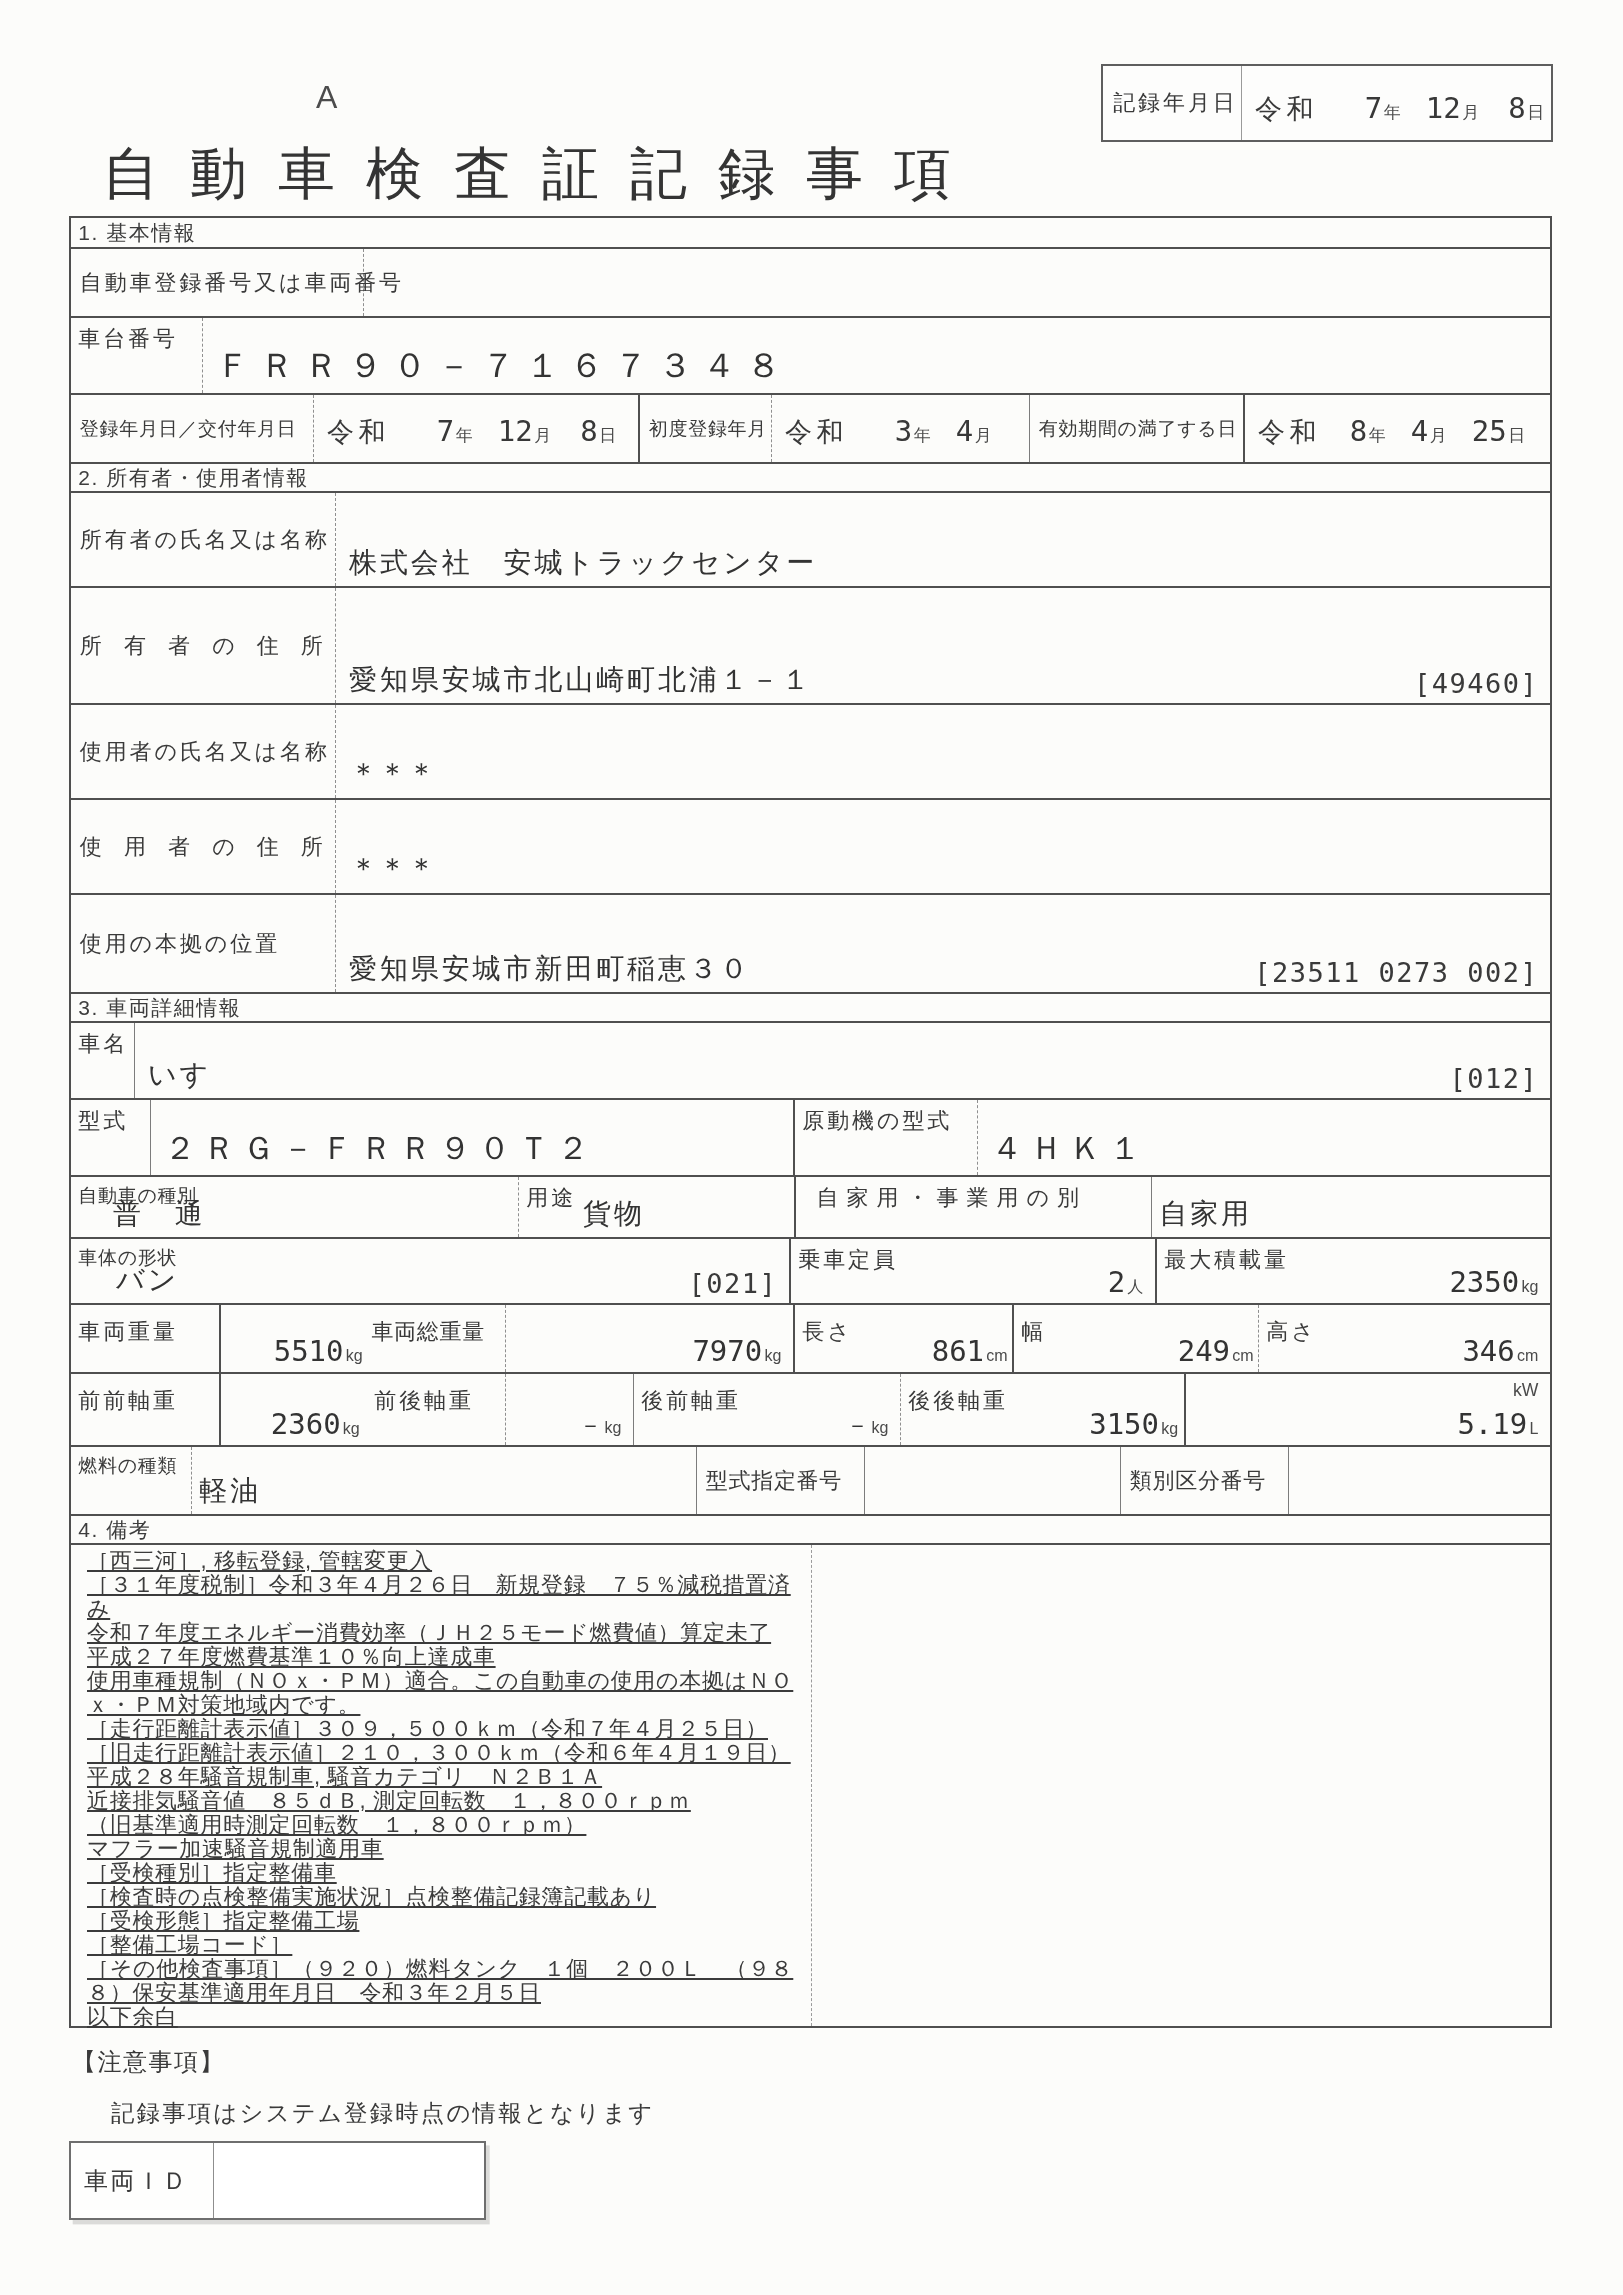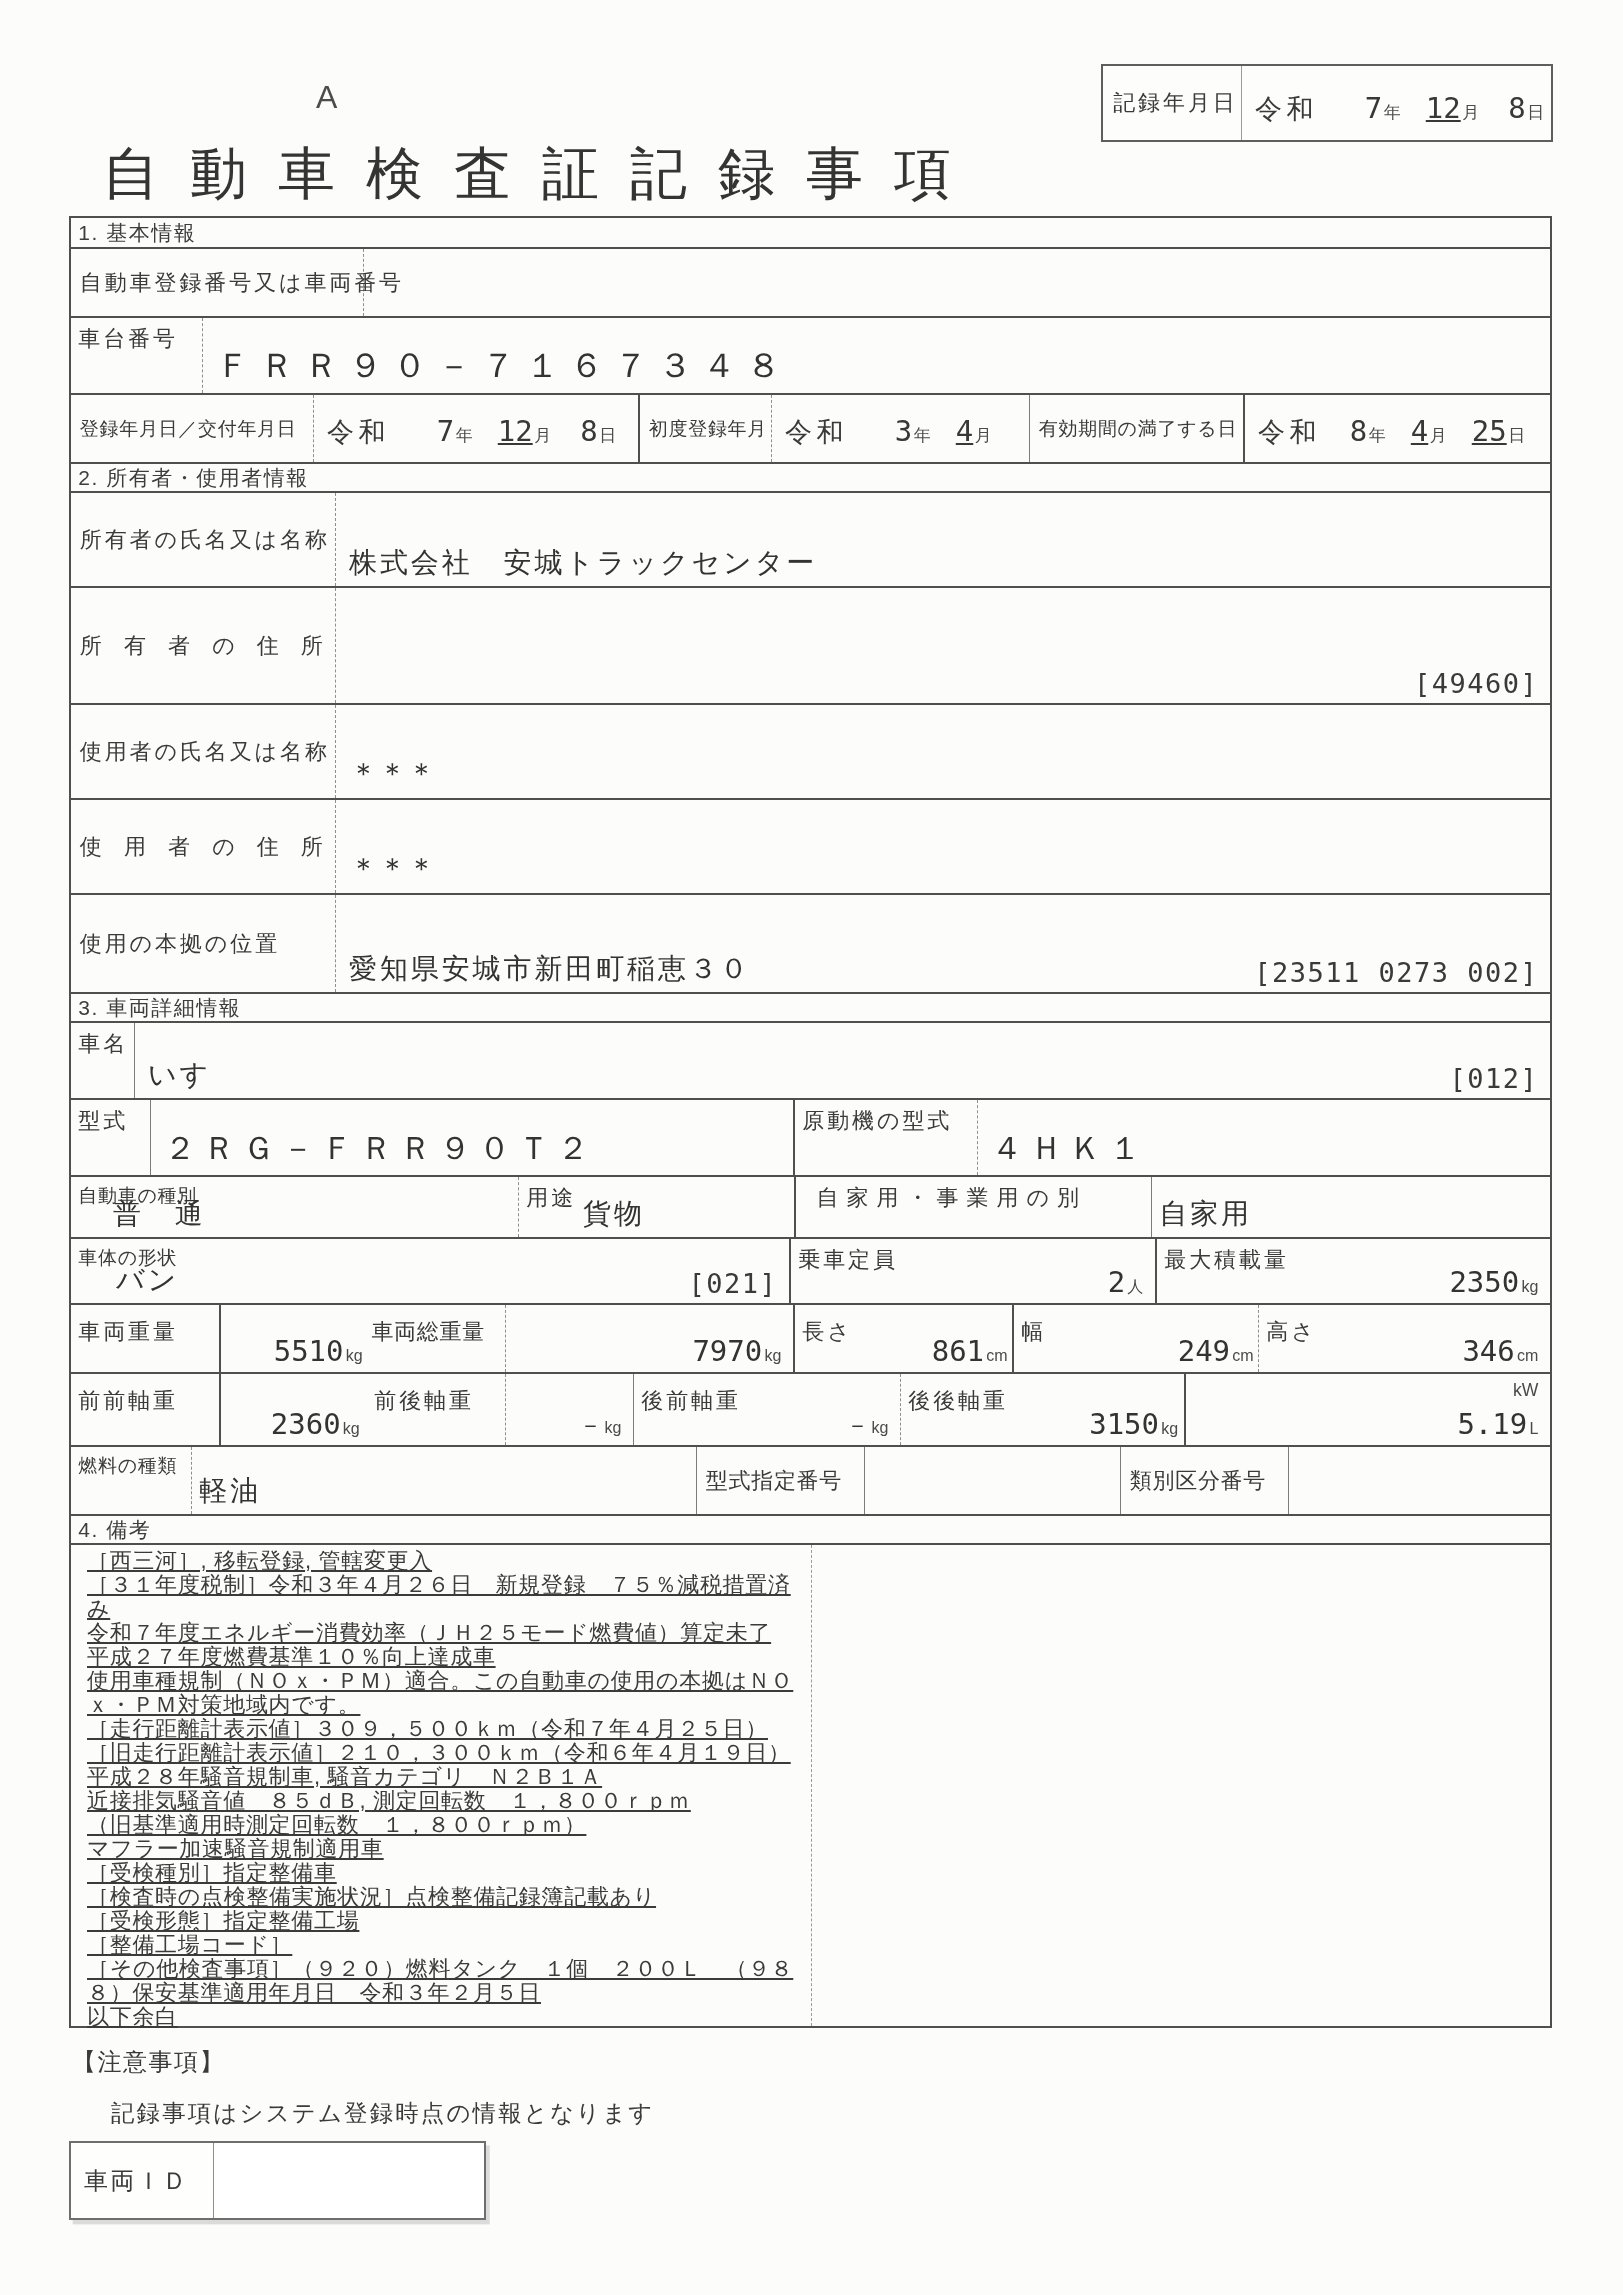--- a/index.html
+++ b/index.html
@@ -22,21 +22,21 @@
     border:2.9px solid #5e5e5e;background:#fdfdfc;display:flex;}
   .rd-label{width:139px;border-right:1.5px solid #9a9a9a;display:flex;align-items:center;
     padding-left:10.2px;font-size:22px;letter-spacing:1.5px;}
   .rd-value{flex:1;position:relative;}
 
   
   .dateg{position:absolute;bottom:11.7px;left:13px;display:flex;align-items:baseline;white-space:nowrap;}
   .era{font-size:27px;letter-spacing:4.4px;}
   .dnum{font-family:"DejaVu Sans Mono","Liberation Mono",monospace;font-size:29px;color:#383838;}
   .dunit{font-size:17px;margin-left:1.5px;color:#4a4a4a;}
-  .gap-l{margin-left:47px;} .gap-m{margin-left:29px;} .gap-s{margin-left:25px;text-decoration:underline;}
+  .gap-l{margin-left:47px;} .gap-m{margin-left:29px;} .gap-s{margin-left:25px;}
 
   
   .tbl{position:absolute;left:69px;top:216px;width:1483px;border:2.2px solid var(--line);background:var(--paper);}
   .row{position:relative;display:flex;border-top:2.2px solid var(--line);}
   .row:first-child{border-top:none;}
   .row.sec{height:29px;align-items:center;padding-left:7.3px;font-size:21px;letter-spacing:1.5px;color:#3d3d3d;}
   .cell{position:relative;height:100%;}
   .fx{flex:1;}
   .dr{border-right:1.5px dashed var(--dash);}
   .sr{border-right:2.2px solid var(--line);}
@@ -172,20 +172,21 @@
       <div class="cell fx">
         <span class="val val-b val-jp">株式会社　安城トラックセンター</span>
       </div>
     </div>
 
     <div class="row" style="height:117px;">
       <div class="cell dr" style="width:265px;">
         <span class="lab lab-mid lab-wide">所 有 者 の 住 所</span>
       </div>
       <div class="cell fx">
+        <span class="val val-b val-jp">愛知県安城市北山崎町北浦１－１</span>
         <span class="code val-br">[49460]</span>
       </div>
     </div>
 
     <div class="row" style="height:95px;">
       <div class="cell dr" style="width:265px;">
         <span class="lab lab-mid">使用者の氏名又は名称</span>
       </div>
       <div class="cell fx">
         <span class="val val-b">＊＊＊</span>

